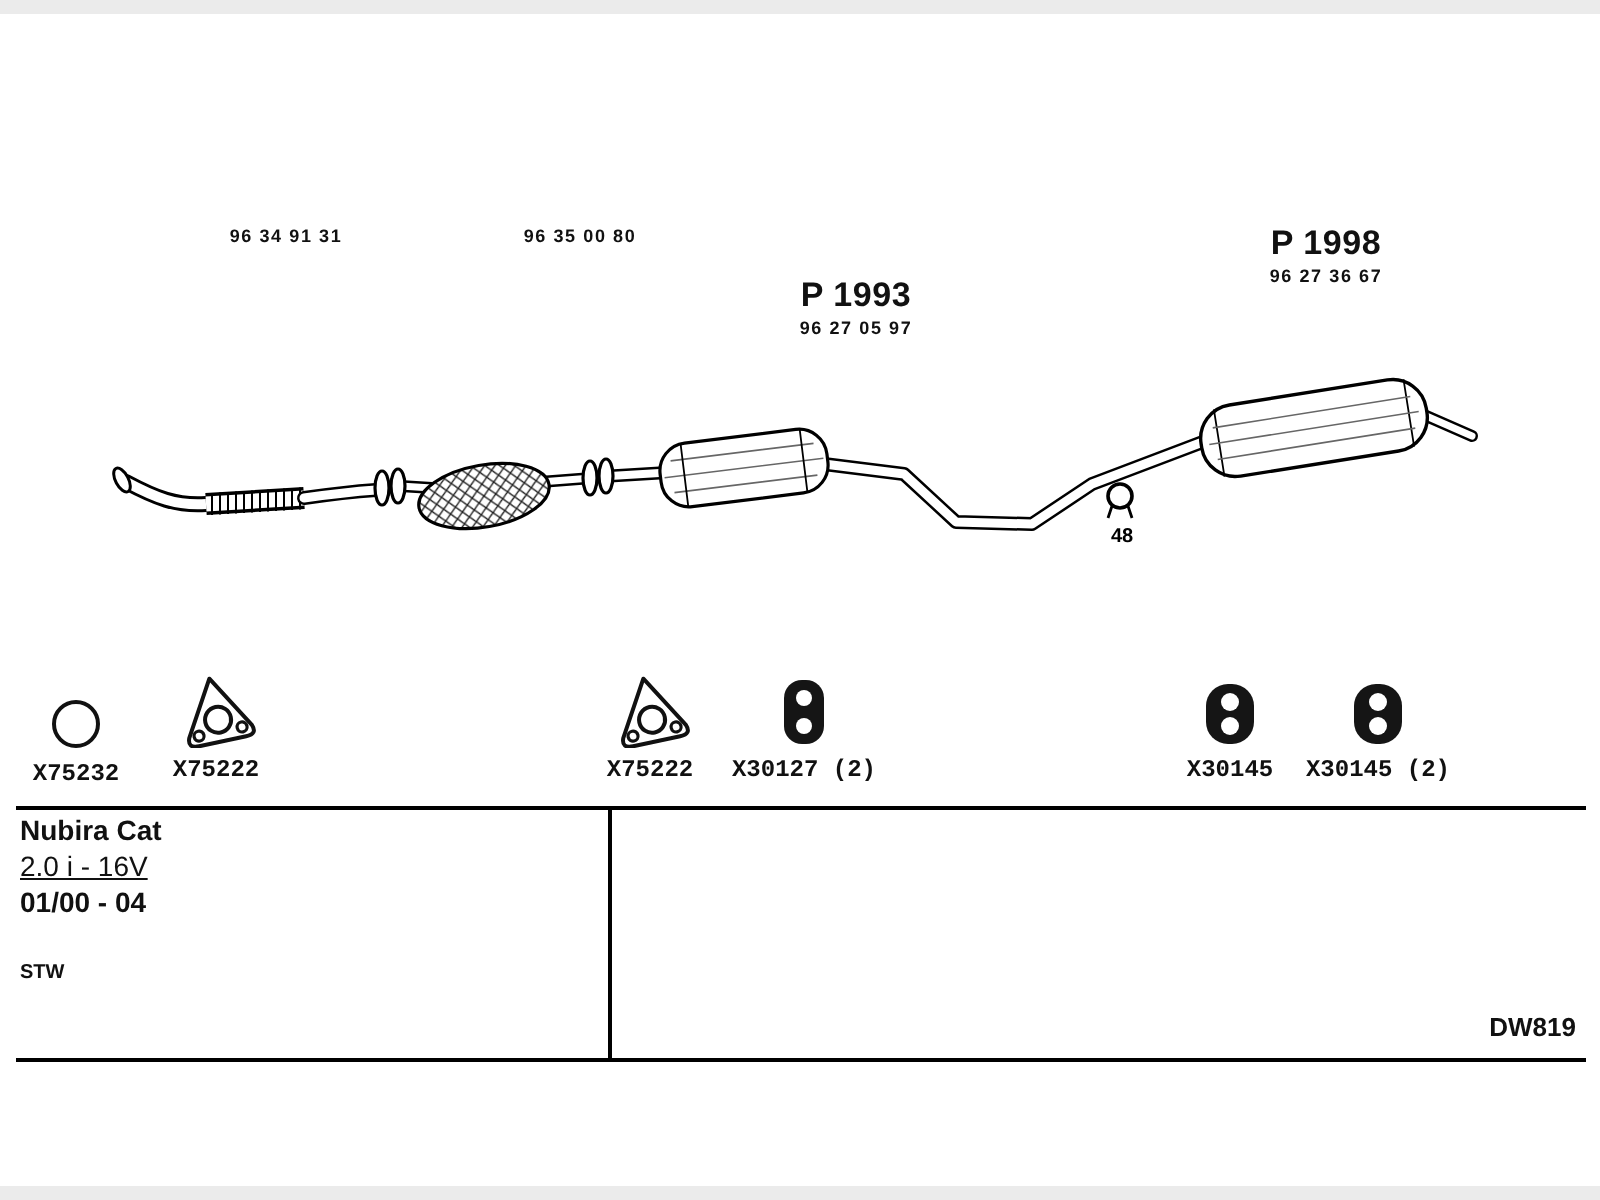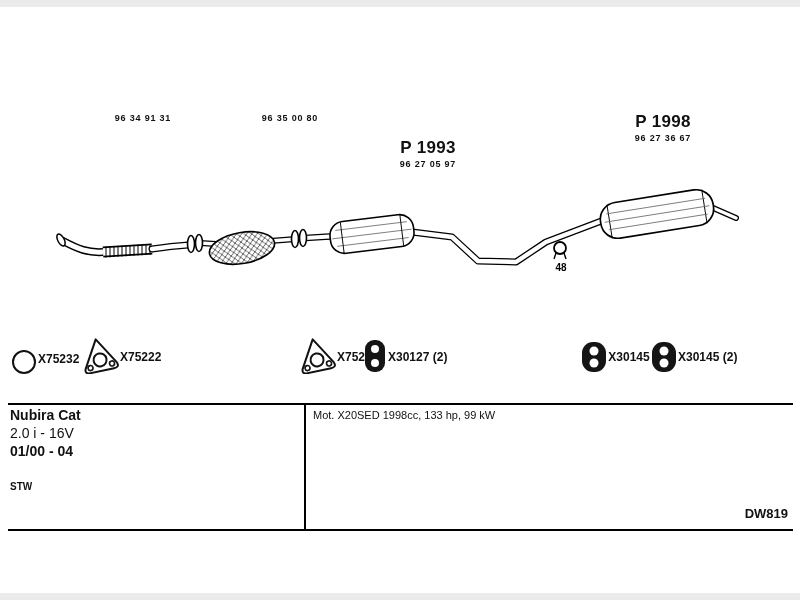--- a/index.html
+++ b/index.html
@@ -8,27 +8,27 @@
     background:#ffffff;color:#111;
     font-family:"Liberation Sans","DejaVu Sans",sans-serif;
   }
   .strip{position:absolute;left:0;width:800px;height:7px;background:#ebebeb;}
   #strip-top{top:0;}
   #strip-bottom{top:593px;}
   .abs{position:absolute;}
   .section-label{position:absolute;text-align:center;}
   .section-label .plabel{font-size:17px;font-weight:bold;letter-spacing:.3px;white-space:nowrap;}
   .section-label .pnum{font-size:9px;font-weight:bold;letter-spacing:.8px;margin-top:1px;white-space:nowrap;}
-  .part-cell{position:absolute;display:flex;align-items:center;}
+  .part-cell{position:absolute;display:flex;flex-direction:column;align-items:center;font-family:Liberation Mono, monospace;}
   .part-cell .iconbox{height:38px;display:flex;align-items:flex-end;justify-content:center;}
   .part-cell .pid{font-size:12px;font-weight:bold;margin-top:4px;white-space:nowrap;}
   .rule{position:absolute;background:#000;}
   .vehicle{position:absolute;left:10px;top:407px;line-height:1.28;}
   .vehicle .model{font-size:14px;font-weight:bold;text-align:right;}
-  .vehicle .engine{font-size:14px;}
+  .vehicle .engine{font-size:14px;text-decoration:underline;}
   .vehicle .years{font-size:14px;font-weight:bold;}
   .vehicle .bodytype{font-size:10px;font-weight:bold;margin-top:20px;}
   .engineinfo{position:absolute;left:313px;top:408px;font-size:11px;line-height:1.4;}
   .dwcode{position:absolute;right:12px;top:506px;font-size:13px;font-weight:bold;}
 </style>
 </head>
 <body>
 
 <div class="strip" id="strip-top"></div>
 <div class="strip" id="strip-bottom"></div>
@@ -199,16 +199,15 @@
 <div class="rule" style="left:8px;top:529px;width:785px;height:2px;"></div>
 
 <div class="vehicle">
   <div class="model">Nubira Cat</div>
   <div class="engine">2.0 i - 16V</div>
   <div class="years">01/00 - 04</div>
   <div class="bodytype">STW</div>
 </div>
 
 <div class="engineinfo">
-  <div>Mot. X20SED 1998cc, 133 hp, 99 kW</div>
 </div>
 
 <div class="dwcode">DW819</div>
 
 </body></html>

